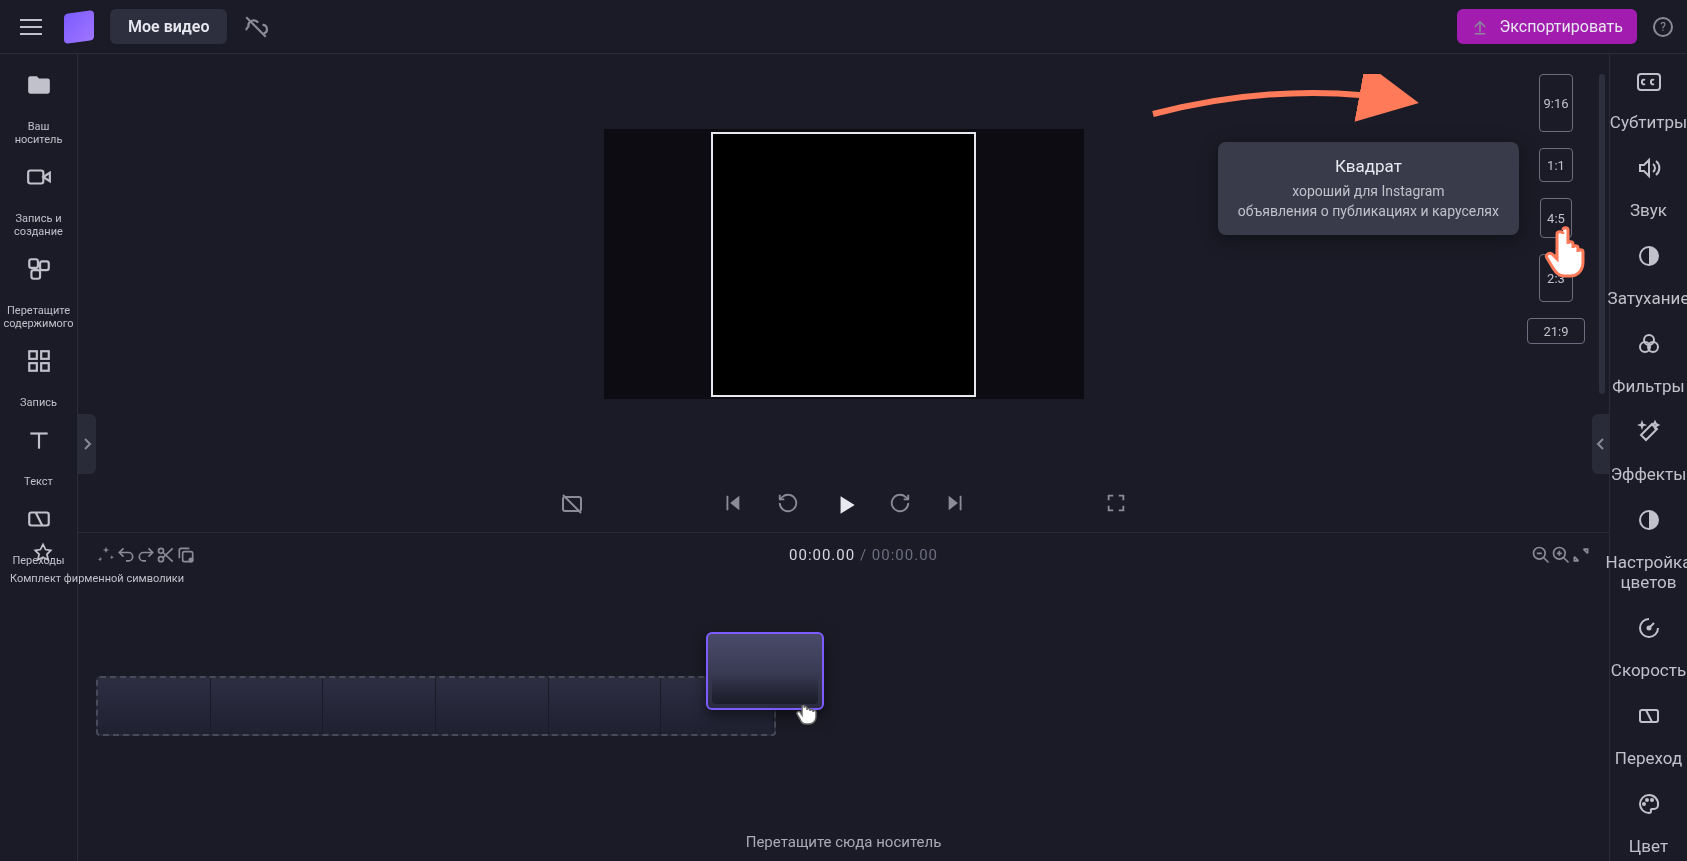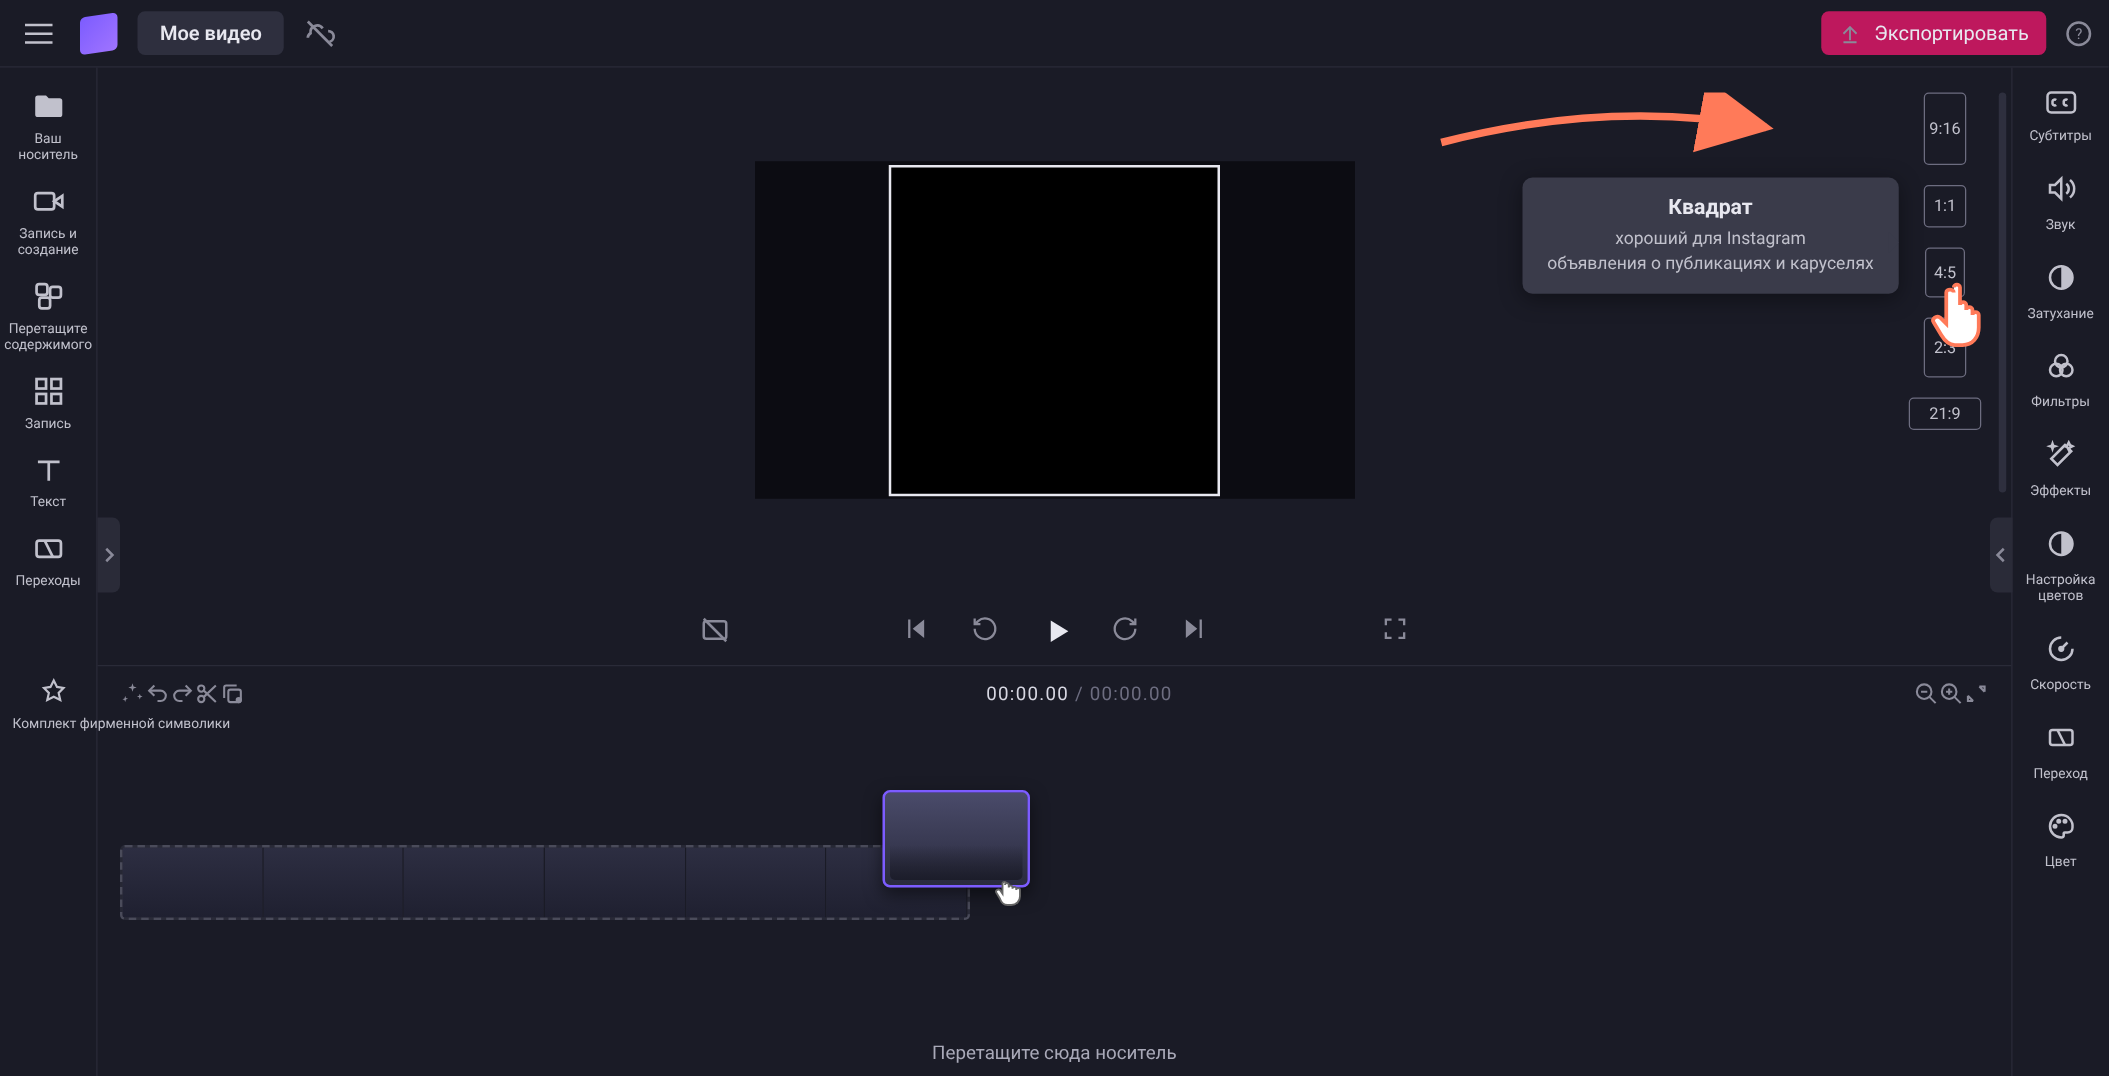--- a/index.html
+++ b/index.html
@@ -37,21 +37,21 @@
     padding: 8px 18px;
     border-radius: 6px;
     font-size: 16px;
     font-weight: 600;
     color: #e8e8f0;
     text-align: center;
   }
   .cloud-off { width: 26px; height: 26px; color: #8a8a99; }
   .top-bar-spacer { flex: 1; }
   .export-btn {
-    background: #be185d;
+    background: #a21caf;
     border-radius: 6px;
     padding: 8px 14px;
     display: flex;
     align-items: center;
     gap: 10px;
     font-size: 16px;
     color: #e8e8f0;
     cursor: pointer;
   }
   .help-circle {
@@ -69,21 +69,21 @@
     border-right: 1px solid #2a2b38;
     display: flex;
     flex-direction: column;
     align-items: center;
     padding-top: 18px;
     gap: 18px;
     position: relative;
     overflow: visible;
   }
   .side-item {
-    display: flex; flex-direction: column; align-items: center; gap: 6px;
+    display: flex; flex-direction: column; align-items: center; gap: 22px;
     cursor: pointer; color: #c1c1cc;
     text-align: center;
     font-size: 11px;
     width: 70px;
   }
   .side-ic { width: 26px; height: 26px; display:flex; align-items:center; justify-content:center; }
   .brand-kit {
     position: absolute;
     top: 486px;
     left: 10px;
@@ -168,21 +168,21 @@
   .tooltip {
     position: absolute;
     right: 90px; top: 88px;
     background: #3a3b4a;
     border-radius: 8px;
     padding: 14px 20px;
     max-width: 320px;
     color: #e8e8f0;
     box-shadow: 0 4px 18px rgba(0,0,0,.4);
   }
-  .tooltip h4 { font-size: 17px; font-weight: 700; text-align:center; margin-bottom:6px; }
+  .tooltip h4 { font-size: 17px; font-weight: 400; text-align:center; margin-bottom:6px; }
   .tooltip p { font-size: 14px; color: #c1c1cc; text-align:center; line-height:1.4; }
   .tooltip::after {
     content:""; position:absolute; right:-8px; top: 44px;
     border: 8px solid transparent; border-left-color:#3a3b4a;
   }
 
   .transport {
     height: 58px;
     display:flex; align-items:center; justify-content:center; gap: 34px;
     color:#8a8a99;
@@ -254,22 +254,22 @@
   }
 
   .right-sidebar {
     width: 78px;
     border-left: 1px solid #2a2b38;
     display:flex; flex-direction:column; align-items:center;
     padding-top: 18px; gap: 24px;
     position: relative;
   }
   .r-item {
-    display:flex; flex-direction:column; align-items:center; gap:10px;
-    font-size: 11px; text-align:center; cursor:pointer; color:#c1c1cc;
+    display:flex; flex-direction:column; align-items:center; gap:20px;
+    font-size: 17px; text-align:center; cursor:pointer; color:#c1c1cc;
     width: 70px;
   }
   .right-chevron {
     position:absolute; left:-18px; top: 360px;
     width:18px; height:60px;
     background:#2a2b38; border-radius:6px 0 0 6px;
     display:flex; align-items:center; justify-content:center;
     color:#8a8a99;
   }
   svg { display:block; }

